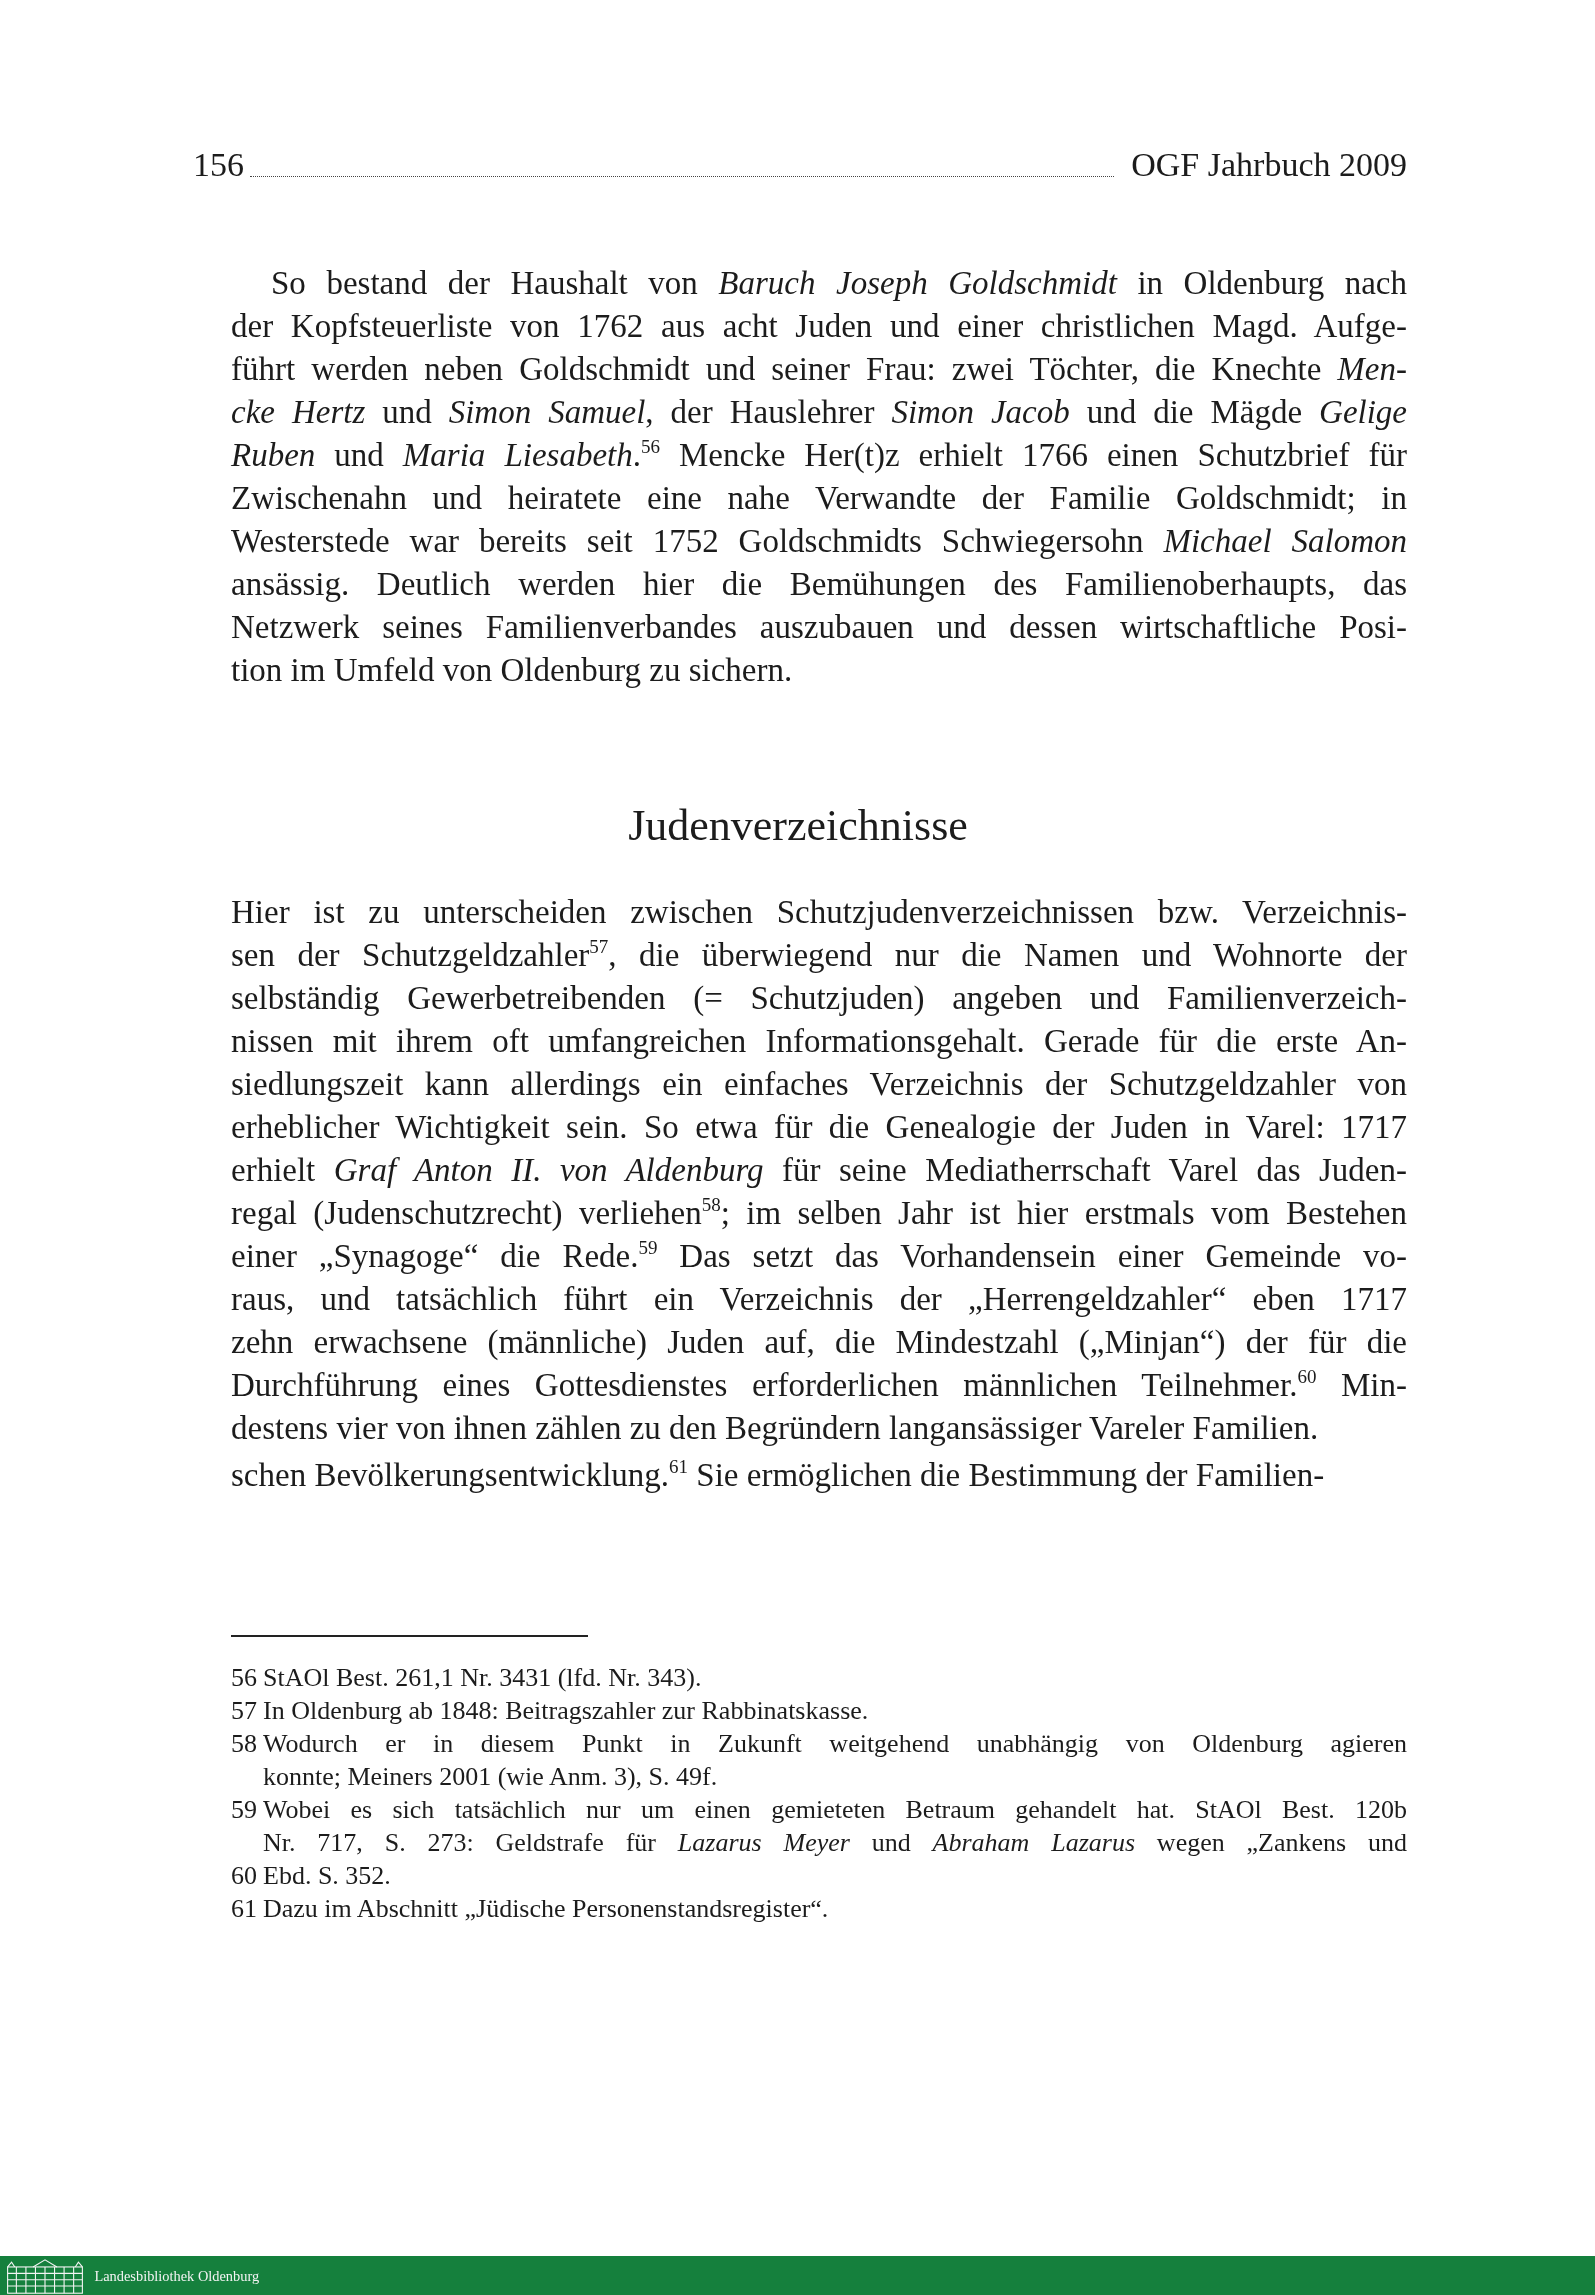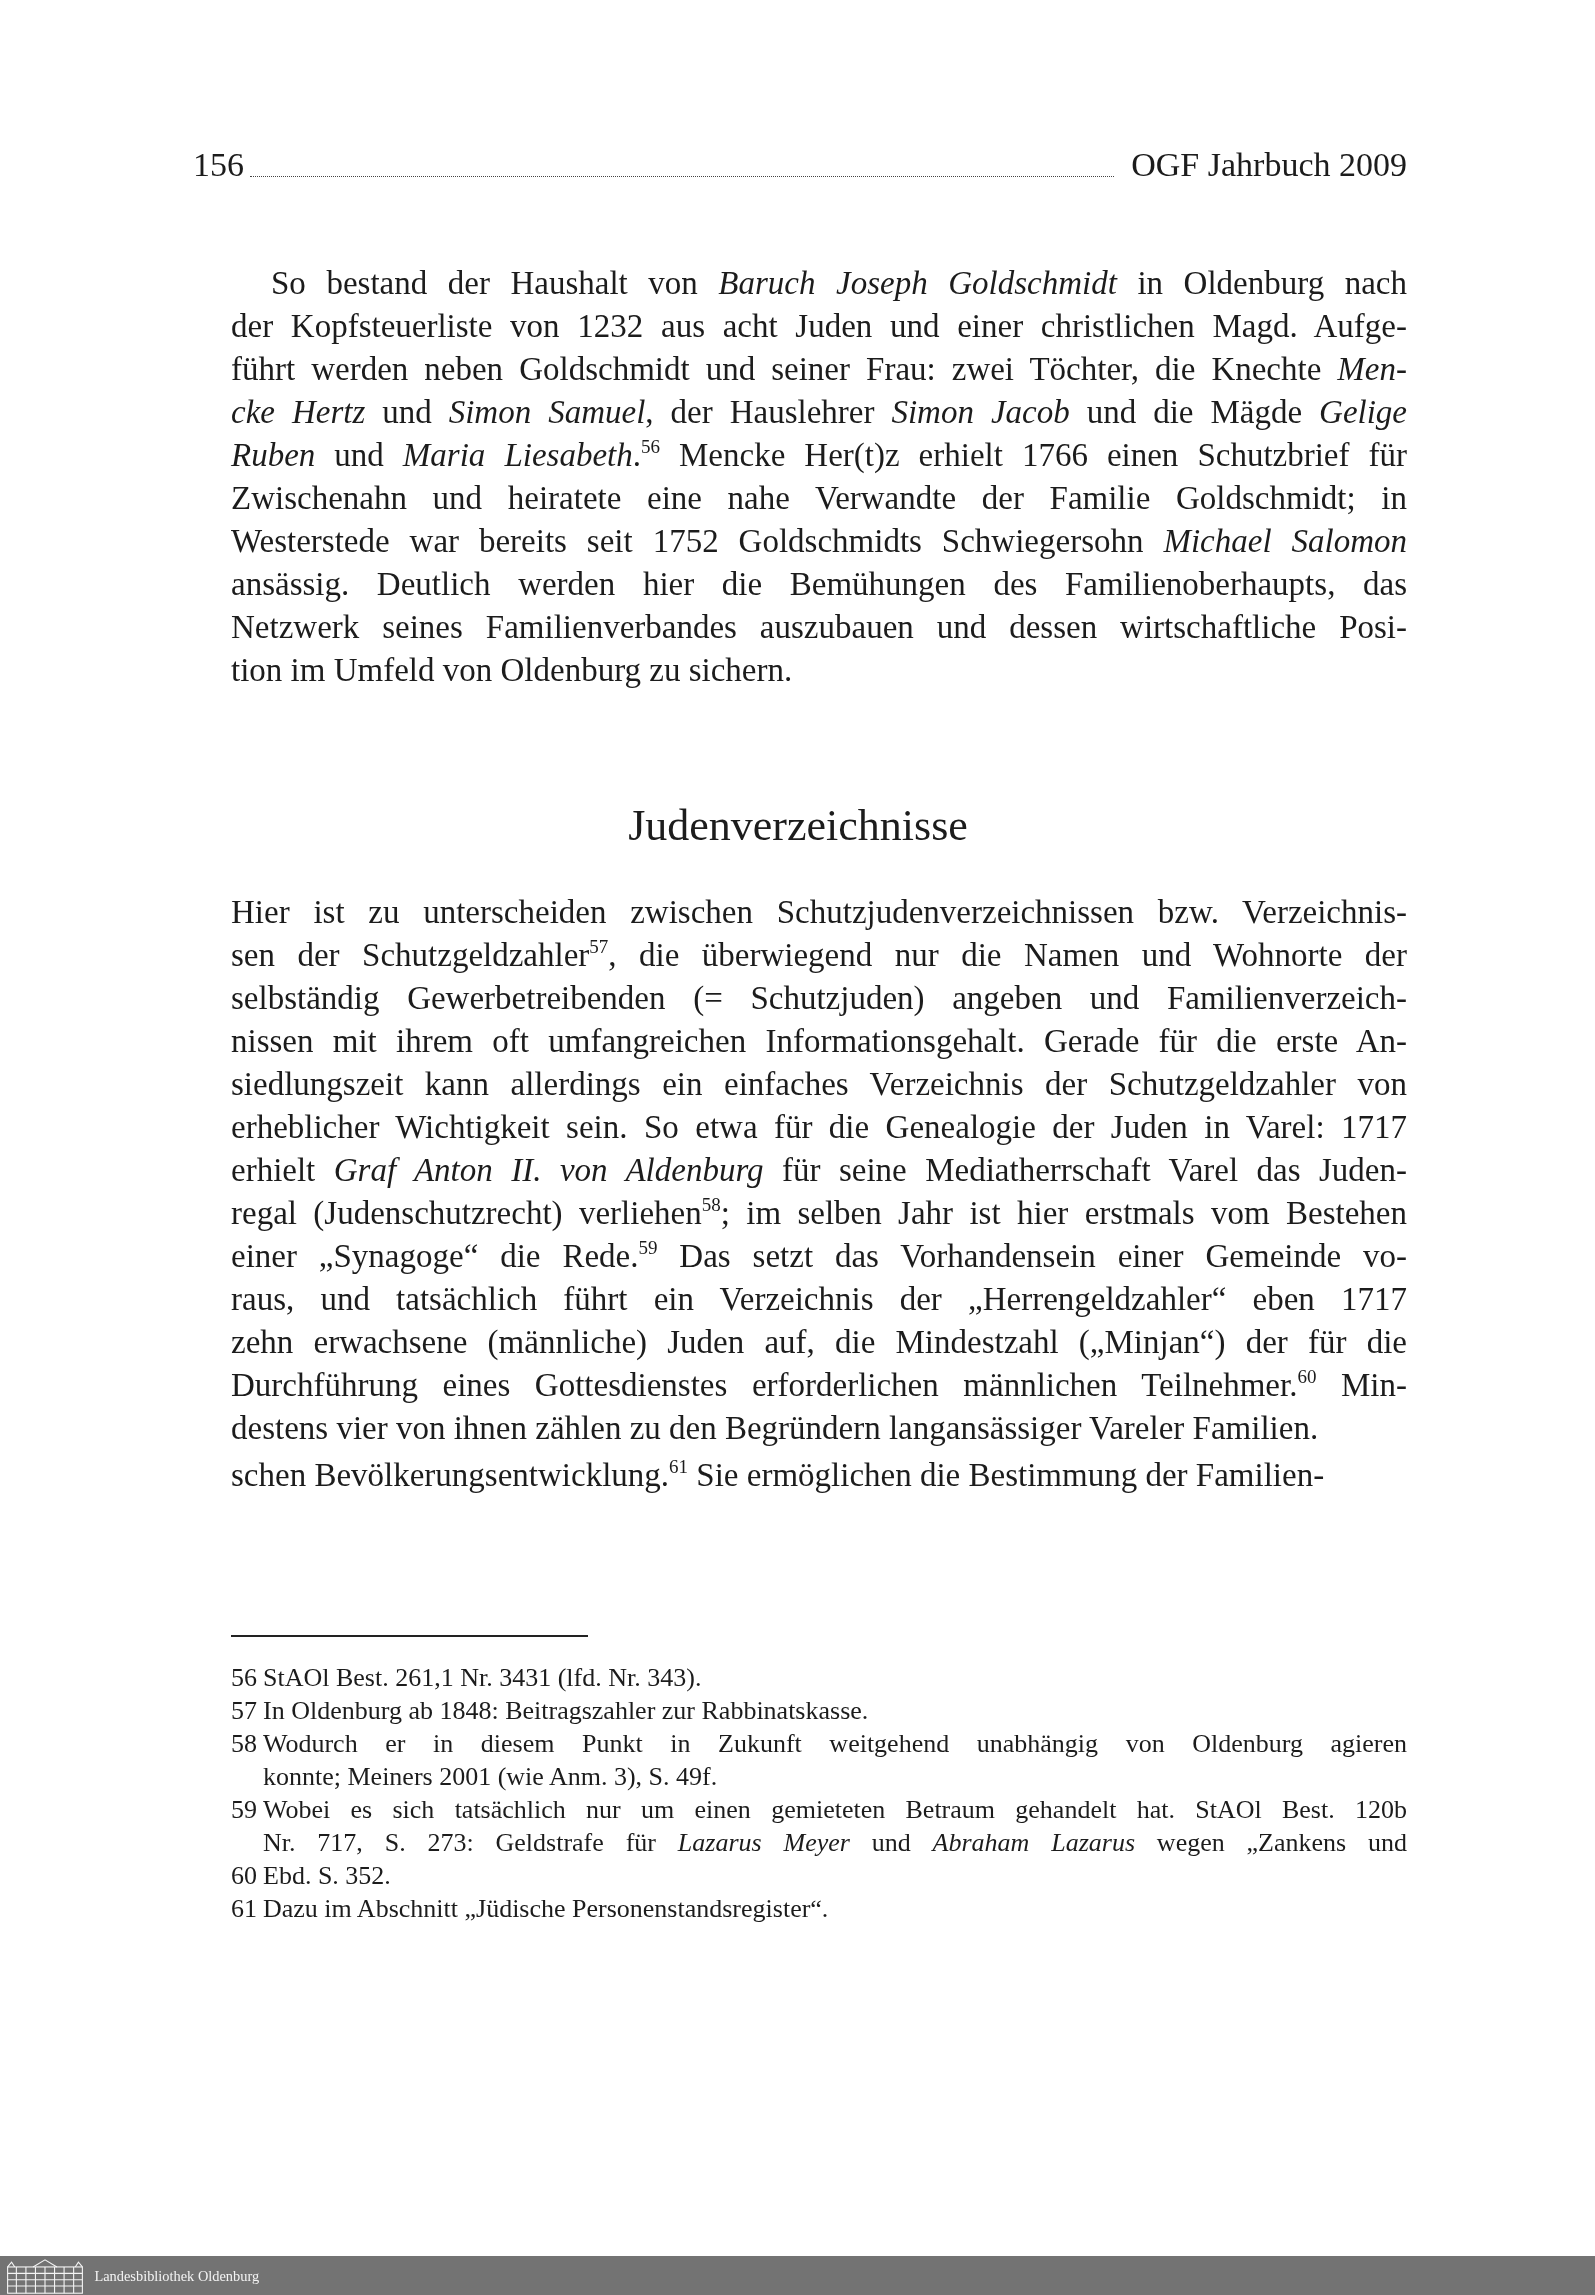--- a/index.html
+++ b/index.html
@@ -28,37 +28,37 @@
 
   .fn-rule { position: absolute; left: 231px; top: 1635px; width: 357px; height: 0;
              border-top: 2.4px solid #222; }
   .footnotes { position: absolute; left: 231px; top: 1661px; width: 1176px; font-size: 26px;
                line-height: 33px; }
   .fn { display: flex; }
   .fn .num { flex: 0 0 32px; }
   .fn .txt { flex: 1 1 auto; }
   .fn .txt .line { white-space: nowrap; }
 
-  .footer-bar { position: absolute; left: 0; top: 2256px; width: 1596px; height: 40px; background: #737373;
+  .footer-bar { position: absolute; left: 0; top: 2256px; width: 1596px; height: 40px; background: #15803d;
                 display: flex; align-items: center; }
   .footer-bar .logo { margin-left: 4.8px; width: 80px; height: 35px; }
   .footer-bar .label { margin-left: 9.6px; color: #f4f4f4; font-size: 14.4px; line-height: 16px; }
 </style>
 </head>
 <body>
 
 <header class="running-head">
   <span class="pageno">156</span>
   <span class="rule"></span>
   <span class="journal">OGF Jahrbuch 2009</span>
 </header>
 
 <div class="body-block" id="para1">
     <span class="line indent">So bestand der Haushalt von <i>Baruch Joseph Goldschmidt</i> in Oldenburg nach</span>
-    <span class="line">der Kopfsteuerliste von 1232 aus acht Juden und einer christlichen Magd. Aufge-</span>
+    <span class="line">der Kopfsteuerliste von 1762 aus acht Juden und einer christlichen Magd. Aufge-</span>
     <span class="line">führt werden neben Goldschmidt und seiner Frau: zwei Töchter, die Knechte <i>Men-</i></span>
     <span class="line"><i>cke Hertz</i> und <i>Simon Samuel</i>, der Hauslehrer <i>Simon Jacob</i> und die Mägde <i>Gelige</i></span>
     <span class="line"><i>Ruben</i> und <i>Maria Liesabeth</i>.<sup>56</sup> Mencke Her(t)z erhielt 1766 einen Schutzbrief für</span>
     <span class="line">Zwischenahn und heiratete eine nahe Verwandte der Familie Goldschmidt; in</span>
     <span class="line">Westerstede war bereits seit 1752 Goldschmidts Schwiegersohn <i>Michael Salomon</i></span>
     <span class="line">ansässig. Deutlich werden hier die Bemühungen des Familienoberhaupts, das</span>
     <span class="line">Netzwerk seines Familienverbandes auszubauen und dessen wirtschaftliche Posi-</span>
     <span class="line last">tion im Umfeld von Oldenburg zu sichern.</span>
   </div>
 

